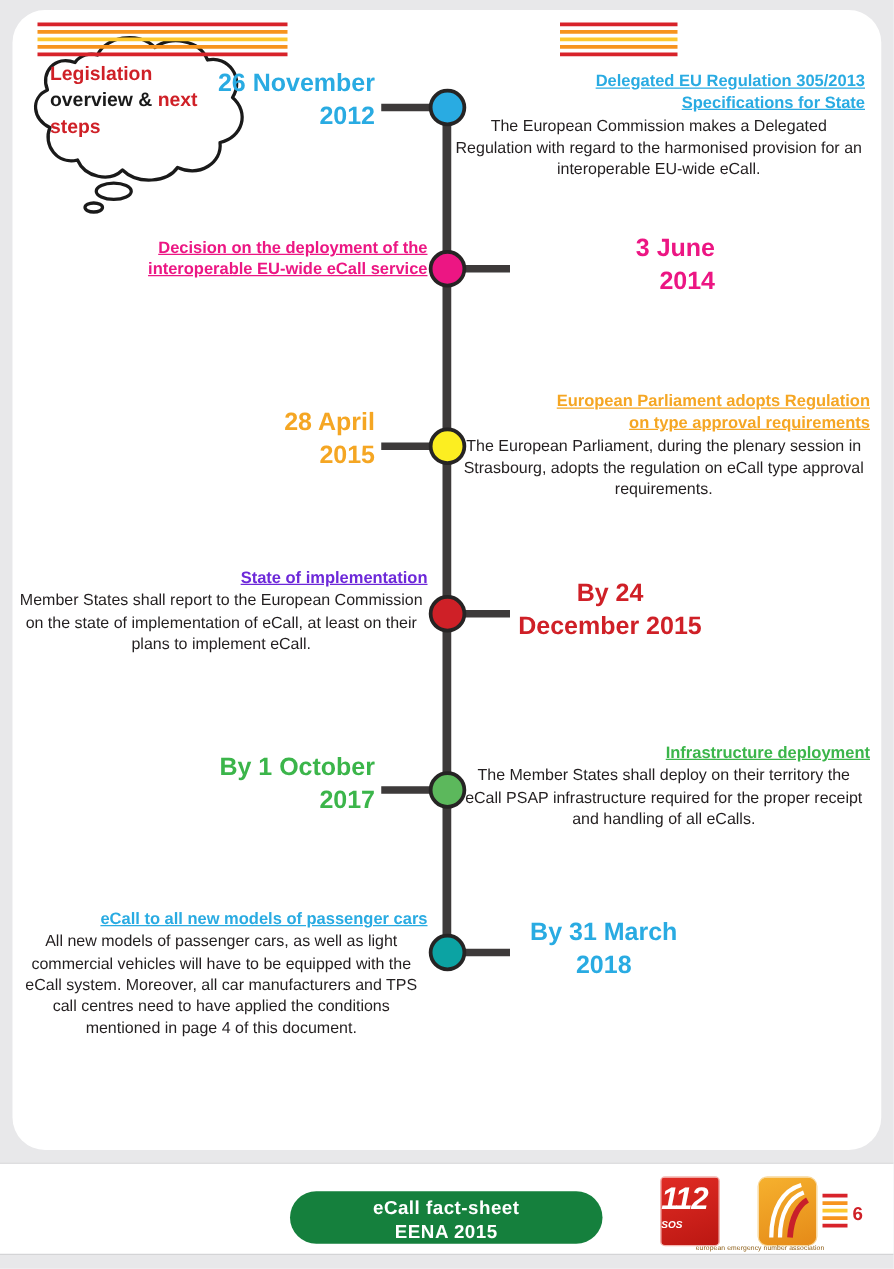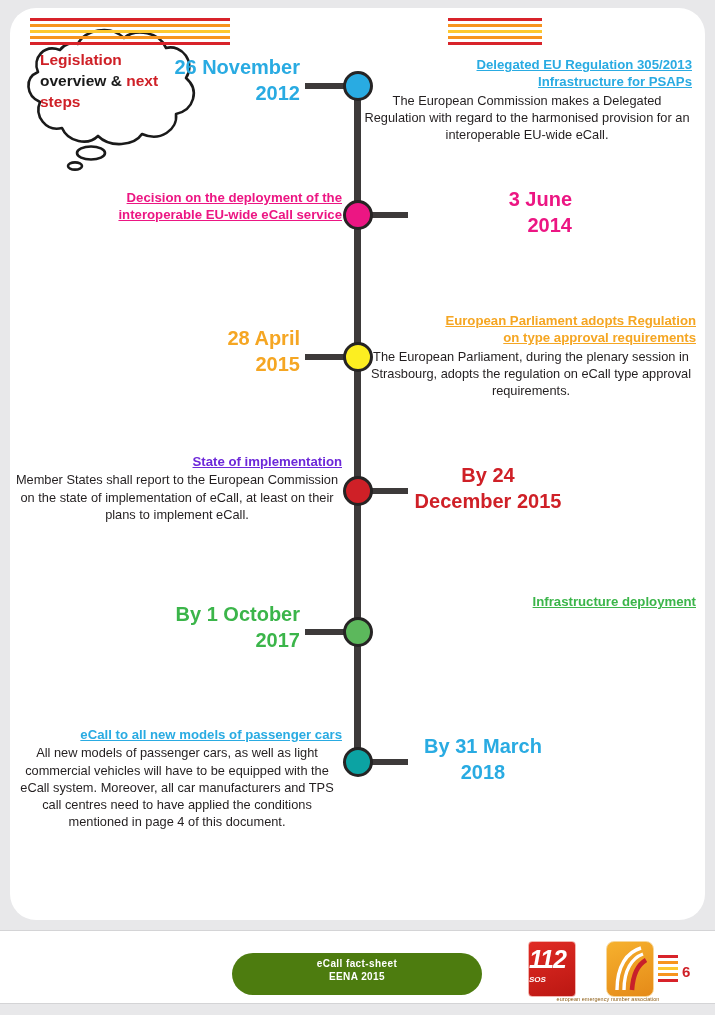--- a/index.html
+++ b/index.html
@@ -129,26 +129,26 @@
     height: 3px;
     margin-bottom: 3px;
     width: 100%;
   }
   .pill {
     position: absolute;
     left: 232px;
     top: 953px;
     width: 250px;
     height: 42px;
-    background: #4d7c0f;
+    background: #15803d;
     border-radius: 21px;
     text-align: center;
     color: #ffffff;
     font-weight: bold;
-    font-size: 10px;
+    font-size: 15px;
     line-height: 1.25;
     padding-top: 5px;
     box-sizing: border-box;
     letter-spacing: .4px;
   }
   .logo-112 {
     position: absolute;
     left: 528px;
     top: 941px;
     width: 46px;
@@ -245,21 +245,21 @@
 
 <div class="connector" style="left:305px; top:83px; width:46px;"></div>
 <div class="node" style="top:71px; background:#29abe2;"></div>
 <div class="date-label left" style="left:120px; top:55px; color:#29abe2;">
   <span>26 November</span><br>
   <span>2012</span>
 </div>
 <div class="desc" style="left:362px; top:56px;">
   <div class="desc-title" style="color:#29abe2;">
     <span>Delegated EU Regulation 305/2013</span><br>
-    <span>Infrastructure for PSAPs</span>
+    <span>Specifications for State</span>
   </div>
   <div class="desc-body">The European Commission makes a Delegated Regulation with regard to the harmonised provision for an interoperable EU-wide eCall.</div>
 </div>
 
 <div class="connector" style="left:364px; top:212px; width:44px;"></div>
 <div class="node" style="top:200px; background:#ec1683;"></div>
 <div class="date-label right" style="left:392px; top:187px; color:#ec1683;">
   <span>3 June</span><br>
   <span style="margin-left:16px; display:inline-block;">2014</span>
 </div>
@@ -300,20 +300,21 @@
 <div class="connector" style="left:305px; top:629px; width:46px;"></div>
 <div class="node" style="top:617px; background:#5cb85c;"></div>
 <div class="date-label left" style="left:120px; top:602px; color:#3bb54a;">
   <span>By 1 October</span><br>
   <span>2017</span>
 </div>
 <div class="desc" style="left:366px; top:593px;">
   <div class="desc-title" style="color:#3bb54a;">
     <span>Infrastructure deployment</span>
   </div>
+  <div class="desc-body">The Member States shall deploy on their territory the eCall PSAP infrastructure required for the proper receipt and handling of all eCalls.</div>
 </div>
 
 <div class="connector" style="left:364px; top:759px; width:44px;"></div>
 <div class="node" style="top:747px; background:#0ca3a3;"></div>
 <div class="date-label right" style="left:388px; top:734px; color:#29abe2; width:190px; text-align:center;">
   <span>By 31 March</span><br>
   <span>2018</span>
 </div>
 <div class="desc" style="left:12px; top:726px;">
   <div class="desc-title" style="color:#29abe2;">

